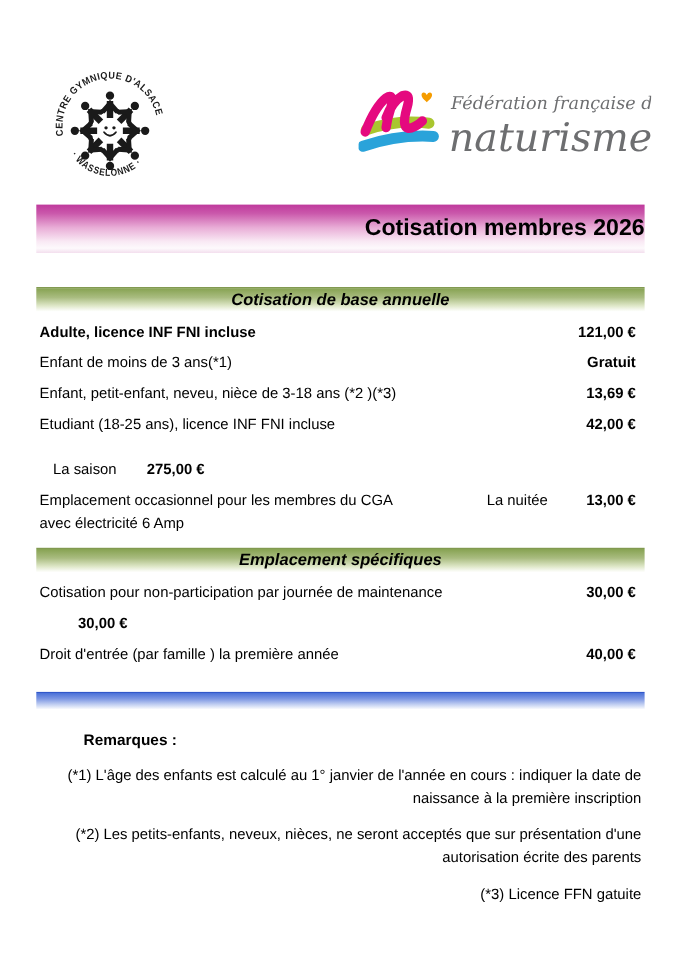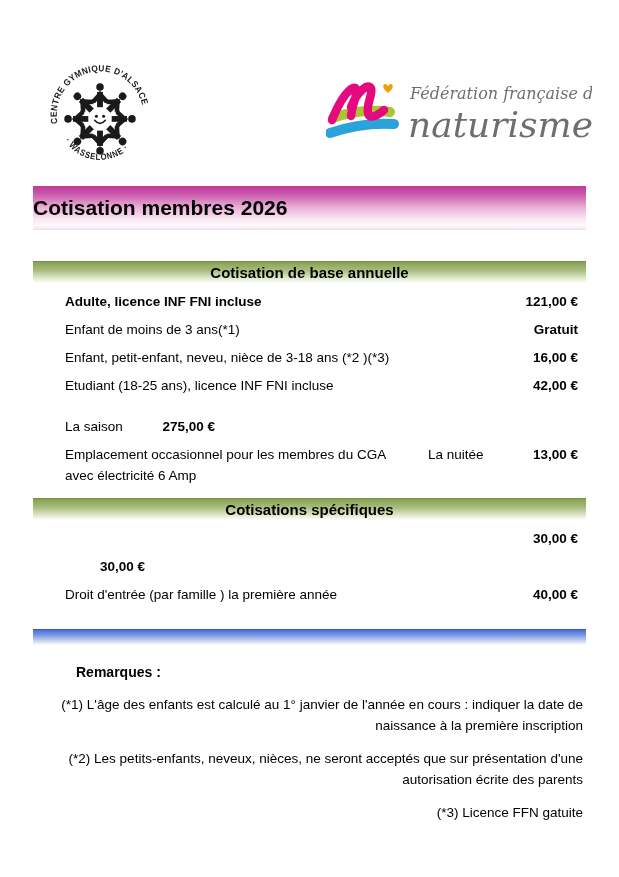--- a/index.html
+++ b/index.html
@@ -8,34 +8,35 @@
     width:619px; height:877px; background:#ffffff; position:relative;
     font-family:"Liberation Sans", sans-serif; color:#000; overflow:hidden;
   }
   
   .hdr { position:relative; height:186px; }
   .stamp { position:absolute; left:44px; top:64px; width:112px; height:108px; }
   .ffn { position:absolute; left:326px; top:74px; width:266px; height:78px; }
   
   .content { margin:0 33px; width:553px; }
   .banner {
-    height:44px; display:flex; align-items:center; justify-content:flex-start;
+    height:44px; display:flex; align-items:center; justify-content:flex-end;
     background:linear-gradient(180deg,#bf399c 0%, #ca58ab 18%, #e9aed7 48%, #f9e9f4 76%, #fdf9fc 90%, #f3dfee 100%);
     font-size:21px; font-weight:bold; margin-bottom:31px;
   }
   .sec-header {
     height:22px; display:flex; align-items:center; justify-content:center;
     font-size:15px; font-weight:bold;
     border-top:1px solid #75903f;
     background:linear-gradient(180deg,#86a251 0%, #a9bc80 40%, #dde6c6 75%, #f8faf3 95%, #fdfefb 100%);
+    font-style:italic;
   }
   .rows { padding:8px 0 5px 0; }
-  .row { display:flex; align-items:flex-start; padding:0 8px 0 3px; margin-bottom:7px; font-size:13.5px; line-height:21px;margin-left:29px; }
+  .row { display:flex; align-items:flex-start; padding:0 8px 0 3px; margin-bottom:7px; font-size:13.5px; line-height:21px; }
   .r-label { flex:1; }
-  .r-unit { width:70px; white-space:nowrap; }
+  .r-unit { width:70px; text-align:right; white-space:nowrap; }
   .r-price { width:80px; text-align:right; font-weight:bold; white-space:nowrap; }
   .bold { font-weight:bold; }
   .blue-bar {
     height:16px; margin-top:12px;
     border-top:1px solid #3157c9;
     background:linear-gradient(180deg,#4a70d8 0%, #7d97e3 35%, #c3d0f2 70%, #eef2fb 92%, #ffffff 100%);
   }
   .remarks { margin-top:17px; padding:0 3px; font-size:13.5px; line-height:21.5px; }
   .remarks-title { font-weight:bold; font-size:14px; margin-bottom:10px;padding-left:40px; }
   .remark { margin-bottom:11px;text-align:right; }
@@ -123,21 +124,21 @@
       <div class="row">
         <div class="r-label bold">Adulte, licence INF FNI incluse</div>
         <div class="r-price">121,00 €</div>
       </div>
       <div class="row">
         <div class="r-label">Enfant de moins de 3 ans(*1)</div>
         <div class="r-price">Gratuit</div>
       </div>
       <div class="row">
         <div class="r-label">Enfant, petit-enfant, neveu, nièce de 3-18 ans (*2 )(*3)</div>
-        <div class="r-price">16,00 €</div>
+        <div class="r-price">13,69 €</div>
       </div>
       <div class="row">
         <div class="r-label">Etudiant (18-25 ans), licence INF FNI incluse</div>
         <div class="r-price">42,00 €</div>
       </div>
     </div>
 
     <div class="rows">
       <div class="row">
         <div class="r-unit">La saison</div>
@@ -147,25 +148,26 @@
         <div class="r-label">
           <div>Emplacement occasionnel pour les membres du CGA</div>
           <div>avec électricité 6 Amp</div>
         </div>
         <div class="r-unit">La nuitée</div>
         <div class="r-price">13,00 €</div>
       </div>
     </div>
 
     <div class="sec-header">
-      <span>Cotisations spécifiques</span>
+      <span>Emplacement spécifiques</span>
     </div>
     <div class="rows">
       <div class="row">
         <div class="r-label">
+          <div>Cotisation pour non-participation par journée de maintenance</div>
         </div>
         <div class="r-price">30,00 €</div>
       </div>
       <div class="row">
         <div class="r-price">30,00 €</div>
       </div>
       <div class="row">
         <div class="r-label">Droit d'entrée (par famille ) la première année</div>
         <div class="r-price">40,00 €</div>
       </div>

